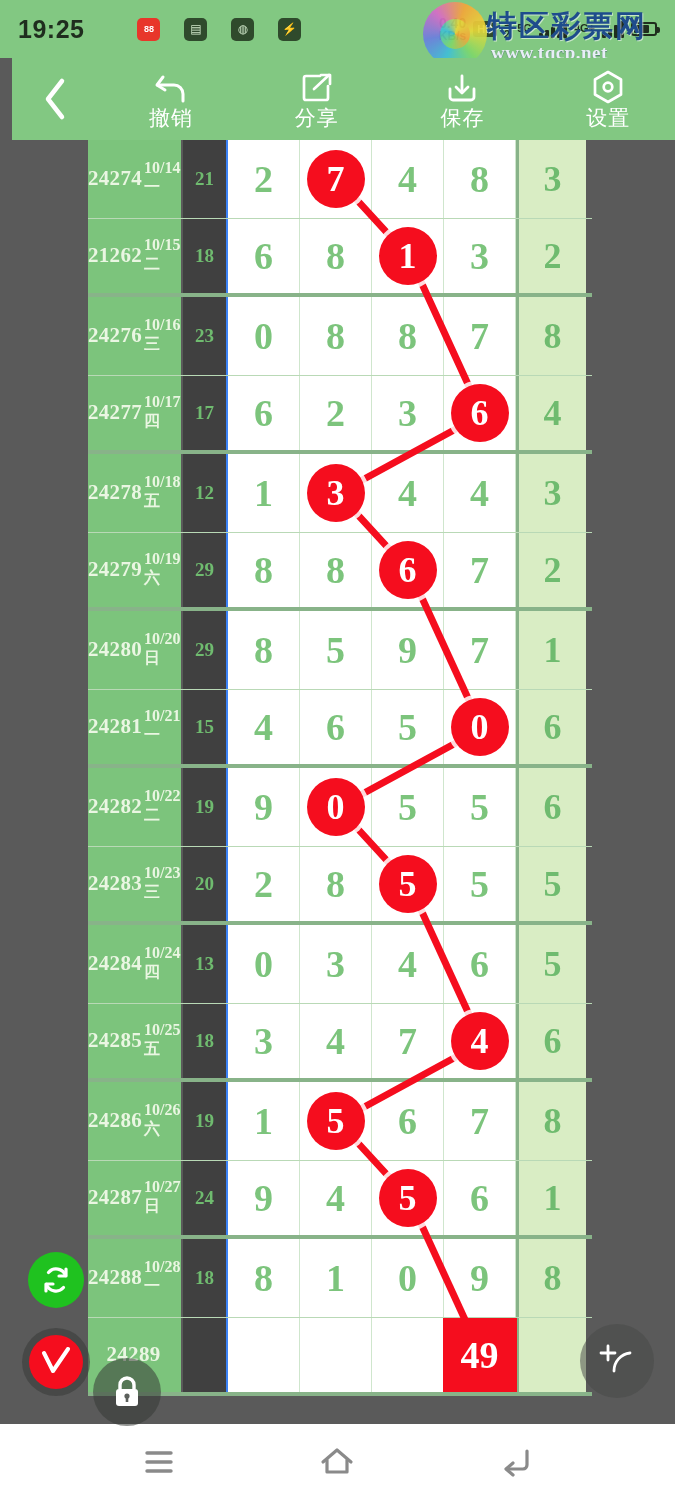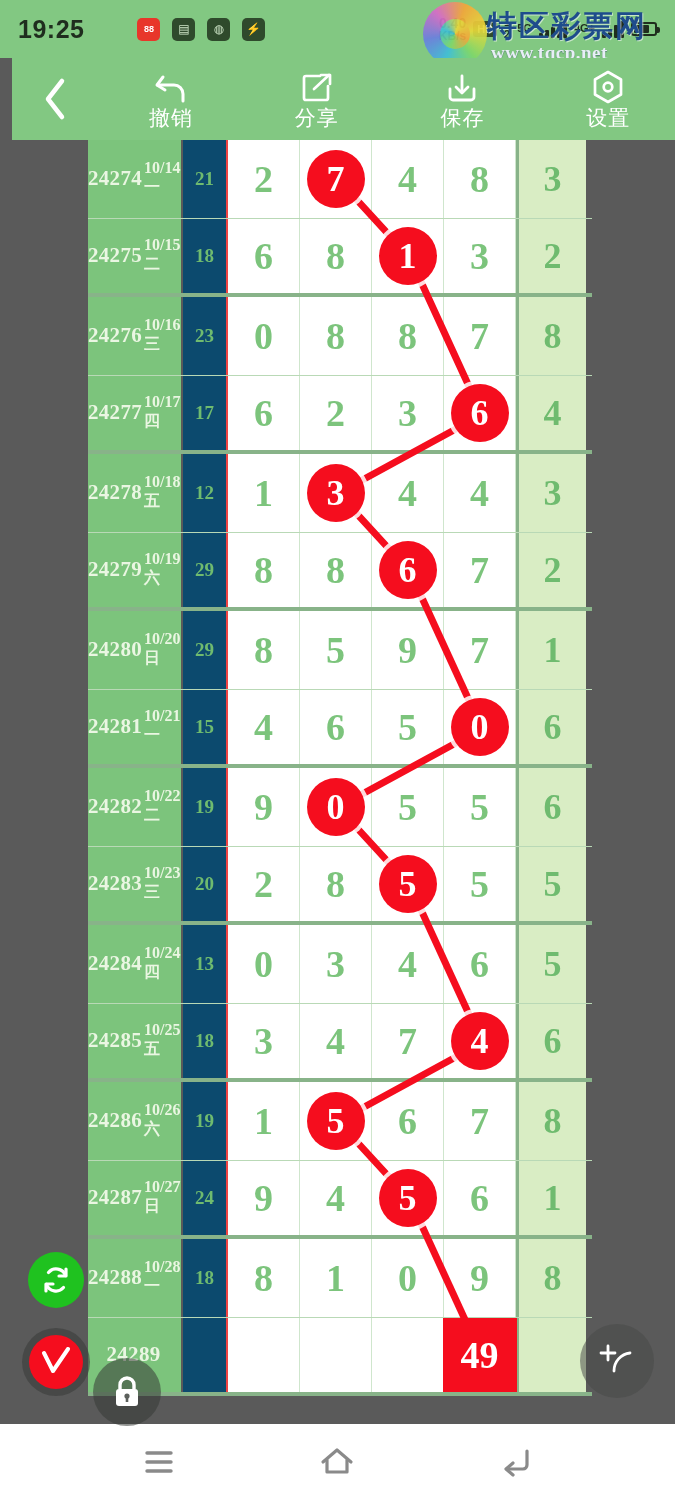--- a/index.html
+++ b/index.html
@@ -10,21 +10,21 @@
   }
   #app { position:relative; width:675px; height:1500px; background:#5a5a5a; }
 
   
   .statusbar{
     position:absolute; left:0; top:0; width:675px; height:58px;
     background:#82c882; display:flex; align-items:center;
     padding:0 18px; color:#20331f;
   }
   .sb-time{ font-size:25px; font-weight:700; letter-spacing:.5px; color:#1f2d1e; font-family:"Liberation Sans",sans-serif;}
-  .sb-icons{ display:flex; align-items:center; gap:12px; margin-left:11px;padding-left:42px;}
+  .sb-icons{ display:flex; align-items:center; gap:24px; margin-left:11px;padding-left:42px;}
   .sb-ic{ width:23px; height:23px; border-radius:5px; display:flex; align-items:center; justify-content:center;}
   .ic-red{ background:#e8362a; }
   .ic-dark{ background:#2f4a2c; }
   .ic-red .mini{ color:#fff; font-size:9px; font-weight:700; line-height:1;}
   .ic-dark .mini{ color:#cfe6c8; font-size:12px; line-height:1;}
   .sb-right{ margin-left:auto; display:flex; align-items:center; gap:7px; position:relative;}
   .sb-speed{ text-align:right; line-height:1.0; color:#1f2d1e; font-size:14px; font-weight:700;}
   .sb-speed small{ display:block; font-size:12px; font-weight:700;}
   .sb-hd{ background:#2f4a2c; color:#cfe6c8; font-size:11px; font-weight:700; padding:2px 4px; border-radius:3px;}
   .sb-sim{ font-size:11px; font-weight:700; color:#1f2d1e; line-height:1.05;}
@@ -61,23 +61,23 @@
   
   .tablewrap{ position:absolute; left:88px; top:140px; width:504px; height:1272px; overflow:hidden; }
   .tbl{ position:relative; width:504px;}
   .row{ display:flex; height:78.5px; width:504px; position:relative;}
   .row.sep{ border-bottom:4px solid #88b389; }
   .row.nosep{ border-bottom:1px solid #b9d9b6; }
   .c-label{ width:95px; background:#7cc47c; display:flex; flex-direction:row;
      align-items:center; justify-content:center; gap:2px; border-right:2px solid #5a5a5a;}
   .c-label .issue{ color:#eaf6e2; font-size:21px; font-weight:700; font-family:"Liberation Serif",serif; letter-spacing:.3px;}
   .c-label .date{ color:#eaf6e2; font-size:16px; font-weight:700; font-family:"Liberation Serif",serif;}
-  .c-sum{ width:45px; background:#0c4a6e; display:flex; align-items:center; justify-content:center;
+  .c-sum{ width:45px; background:#404040; display:flex; align-items:center; justify-content:center;
      color:#6fbb6f; font-size:19px; font-weight:700; font-family:"Liberation Serif",serif;
-     border-right:2px solid #ef4444;}
+     border-right:2px solid #3b82f6;}
   .c-num{ width:72px; background:#ffffff; display:flex; align-items:center; justify-content:center;
      color:#7cc47c; font-size:38px; font-weight:700; font-family:"Liberation Serif",serif;
      border-right:1px solid #cfe6cd; position:relative;}
   .c-num:last-of-type{ }
   .c-tail{ width:70px; background:#d9edc4; display:flex; align-items:center; justify-content:center;
      color:#6fbb6f; font-size:36px; font-weight:700; font-family:"Liberation Serif",serif;
      border-left:3px solid #88b389;}
 
   .marker{ position:absolute; left:50%; top:50%; transform:translate(-50%,-50%);
      width:58px; height:58px; border-radius:50%; background:#f50d1e;
@@ -224,21 +224,21 @@
           <div class="c-num">2</div>
           <div class="c-num">
             <div class="marker">7</div>
           </div>
           <div class="c-num">4</div>
           <div class="c-num">8</div>
           <div class="c-tail">3</div>
         </div>
         <div class="row sep">
           <div class="c-label">
-            <span class="issue">24275</span>
+            <span class="issue">21262</span>
             <span class="date">10/15 二</span>
           </div>
           <div class="c-sum">18</div>
           <div class="c-num">6</div>
           <div class="c-num">8</div>
           <div class="c-num">
             <div class="marker">1</div>
           </div>
           <div class="c-num">3</div>
           <div class="c-tail">2</div>

